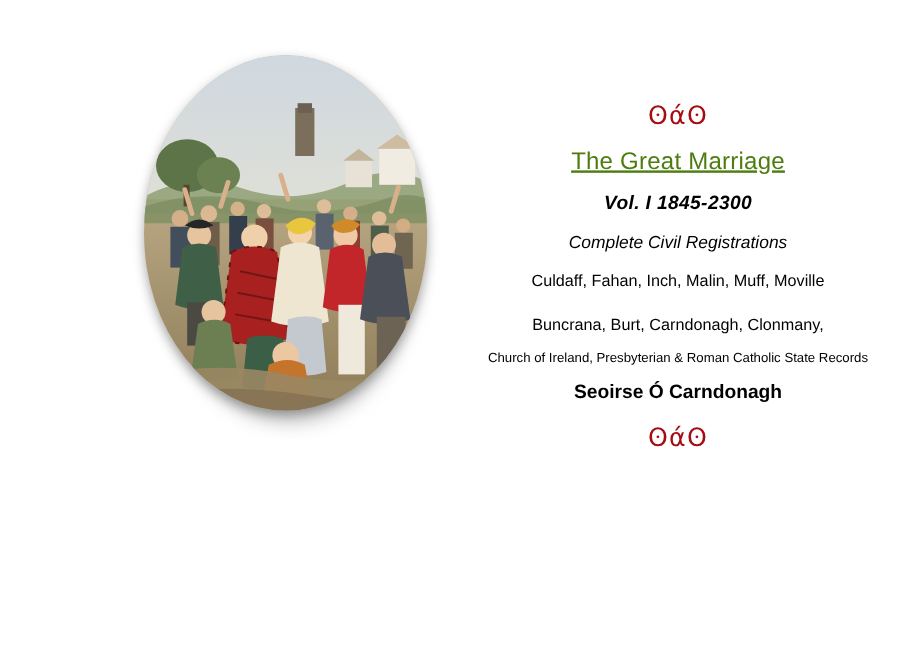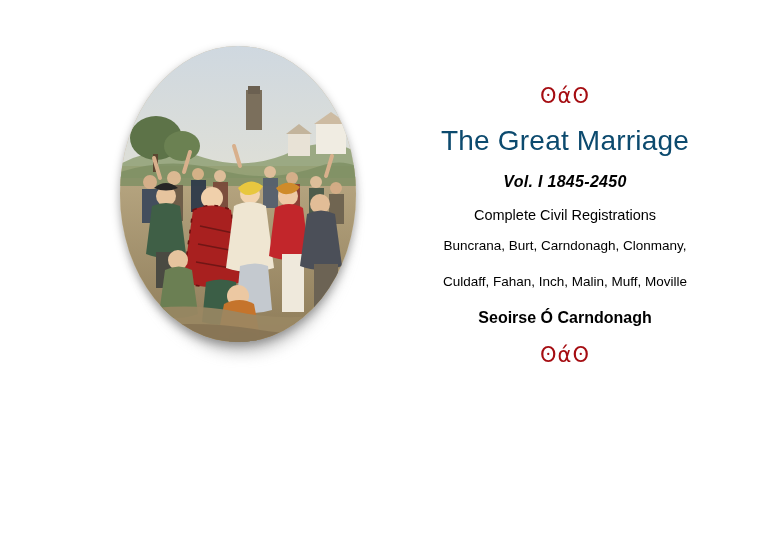--- a/index.html
+++ b/index.html
@@ -63,36 +63,38 @@
   .orn {
     color: #a50d12;
     font-family: "DejaVu Sans", sans-serif;
     font-size: 21px;
     letter-spacing: 1px;
     line-height: 1;
     margin: 0;
   }
   .orn-top { margin-bottom: 14px; }
   .title {
-    font-size: 28px;
+    font-size: 20px;
     line-height: 1.42;
     font-weight: 400;
     letter-spacing: 0.2px;
     margin: 0 0 2px 0;
-    color: #0c4a6e;
+    color: #4d7c0f;
+    text-decoration: underline;
   }
   .volume {
     font-size: 16px;
     font-weight: bold;
     font-style: italic;
     margin: 12px 0 0 0;
     letter-spacing: 0.3px;
   }
   .subtitle {
     font-size: 14.5px;
+    font-style: italic;
     margin: 16px 0 4px 0;
     text-align: center;
   }
   .parishes {
     font-size: 13.5px;
     line-height: 1.95;
     margin: 10px 0 0 0;
   }
   .records {
     font-size: 11px;
@@ -220,21 +222,22 @@
 
         <path d="M0 268 Q60 254 118 266 Q178 278 236 262 L236 296 L0 296 Z" fill="#9a8763" opacity="0.9"></path>
         <path d="M0 284 Q70 272 140 284 Q190 292 236 284 L236 296 L0 296 Z" fill="#867354" opacity="0.9"></path>
       </svg>
     </div>
   </div>
 
   <div class="text-col">
     <p class="orn orn-top">ʘάʘ</p>
     <div class="title">The Great Marriage</div>
-    <p class="volume">Vol. I  1845-2450</p>
+    <p class="volume">Vol. I  1845-2300</p>
     <p class="subtitle">Complete Civil Registrations</p>
+    <p class="parishes">Culdaff, Fahan, Inch, Malin, Muff, Moville</p>
     <p class="parishes">Buncrana, Burt, Carndonagh, Clonmany,</p>
-    <p class="parishes">Culdaff, Fahan, Inch, Malin, Muff, Moville</p>
+    <p class="records">Church of Ireland, Presbyterian &amp; Roman Catholic State Records</p>
     <p class="author">Seoirse Ó Carndonagh</p>
     <p class="orn orn-bottom">ʘάʘ</p>
   </div>
 
 </div>
 
 </body></html>

